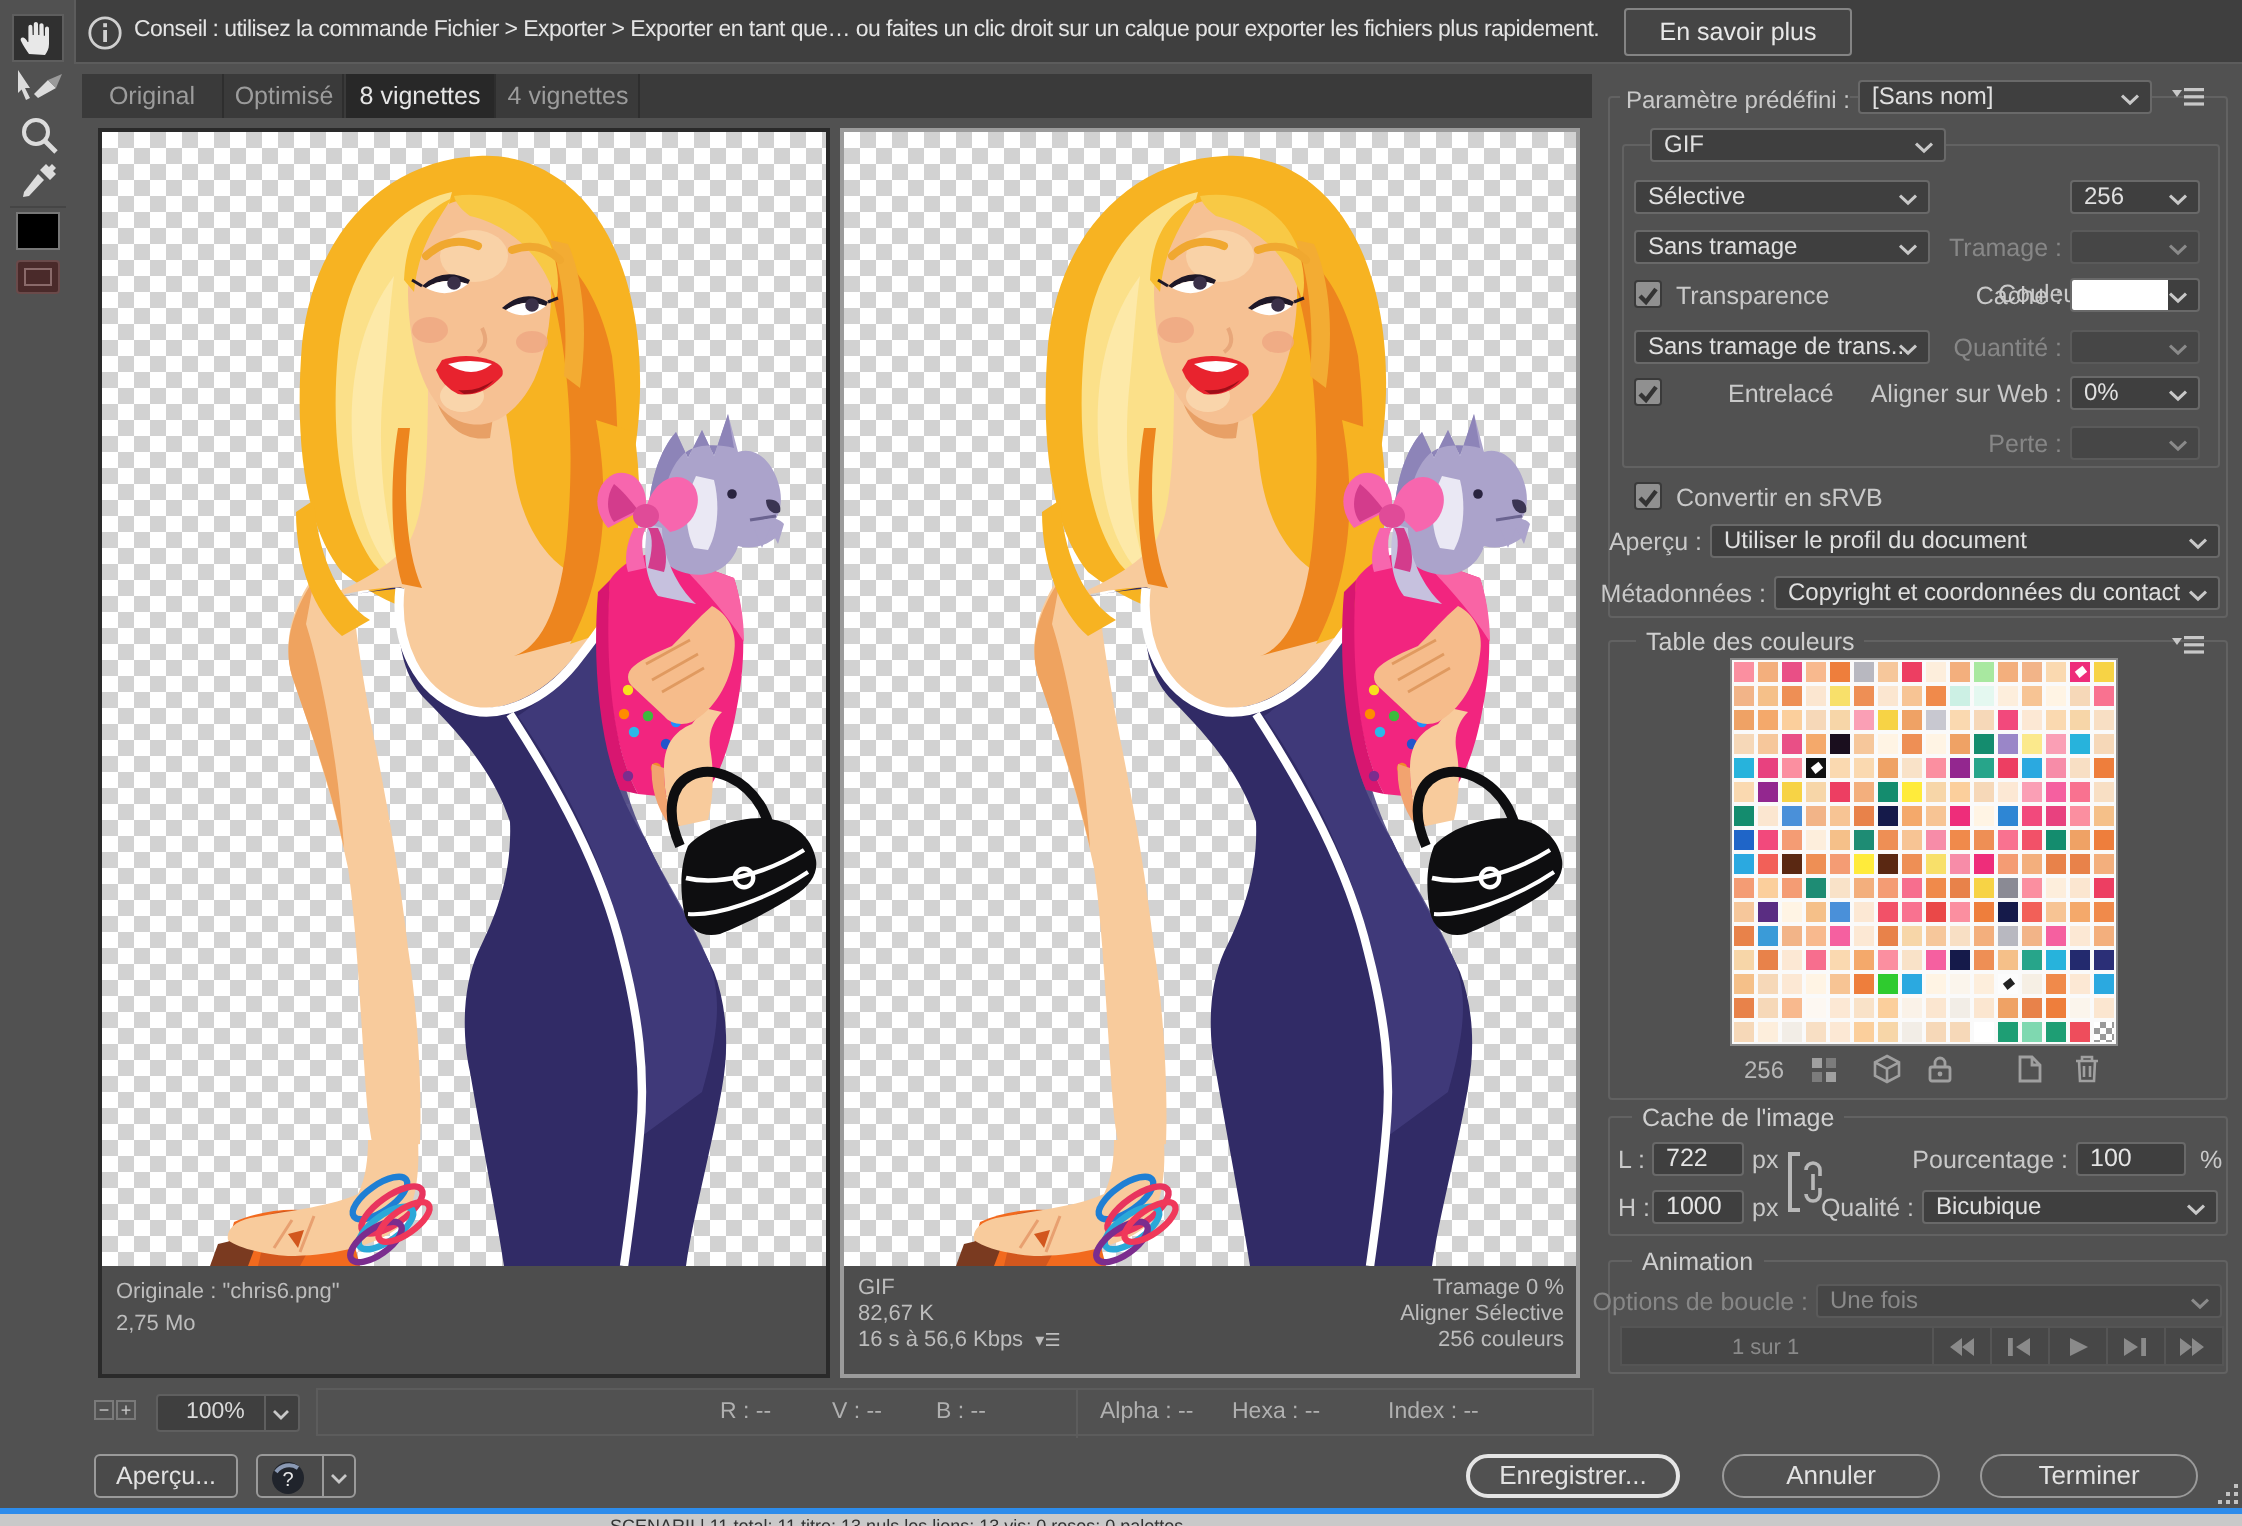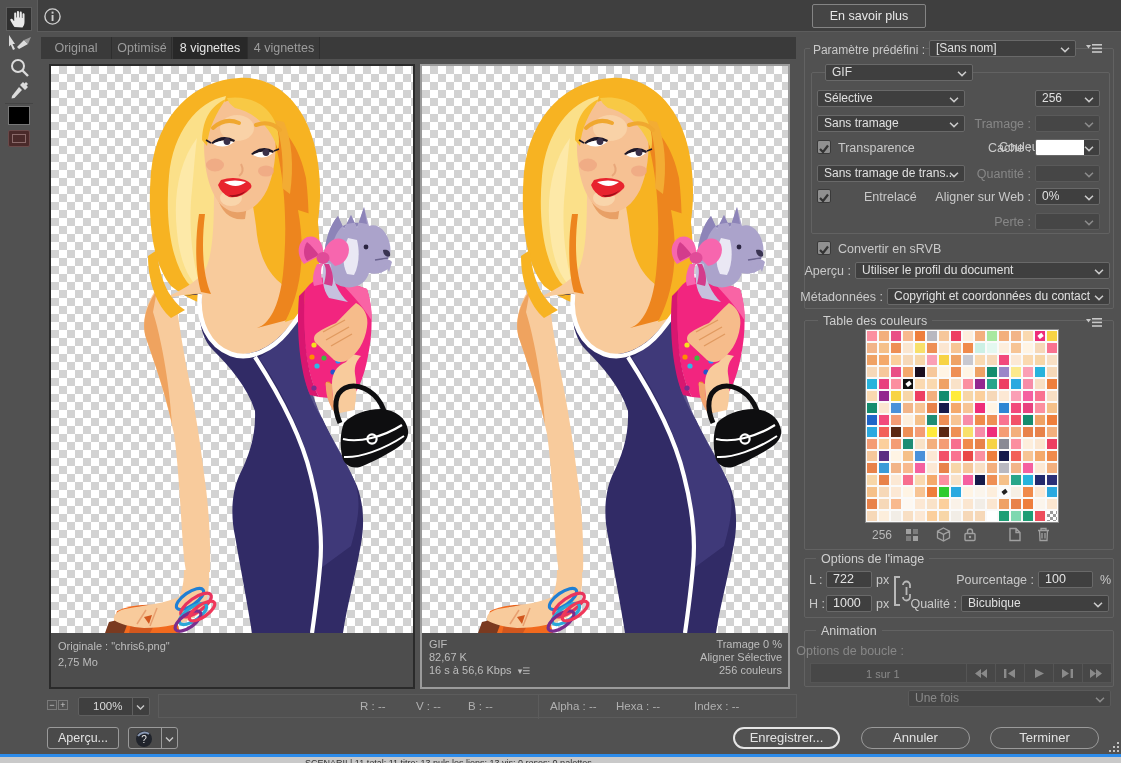--- a/index.html
+++ b/index.html
@@ -34,20 +34,21 @@
 .small { font-size:11px; color:#BDBDBD; }
 </style></head>
 <body>
 
 <div class="abs" style="left:37px; top:0; width:1084px; height:32px; background:#3F3F3F; border:1px solid #5C5C5C; border-top:none; border-right:none;">
   <svg class="abs" style="left:6px; top:8px;" width="17" height="17" viewBox="0 0 17 17">
     <circle cx="8.5" cy="8.5" r="7.6" fill="none" stroke="#CFCFCF" stroke-width="1.4"></circle>
     <rect x="7.6" y="7" width="1.9" height="6" fill="#CFCFCF"></rect>
       <rect x="7.6" y="3.6" width="1.9" height="2" fill="#CFCFCF"></rect>
   </svg>
+  <div class="abs" style="left:29px; top:9px; font-size:11.5px; letter-spacing:-0.28px; color:#E4E4E4;">Conseil&nbsp;: utilisez la commande Fichier &gt; Exporter &gt; Exporter en tant que… ou faites un clic droit sur un calque pour exporter les fichiers plus rapidement.</div>
   <div class="abs" style="left:774px; top:4px; width:114px; height:24px; border:1px solid #848484; border-radius:2px; background:#454545; text-align:center; line-height:22px; font-size:12.5px; color:#E8E8E8;">En savoir plus</div>
 </div>
 
 <div class="abs" style="left:6px; top:7px; width:26px; height:24px; background:#303030; border:1px solid #5E5E5E;">
   <svg width="24" height="22" viewBox="0 0 24 22">
       <path d="M7.5,19 C6,17 4.5,14.5 3.5,12.5 C3,11.5 3.6,10.6 4.6,10.8 C5.4,11 6.2,11.8 6.8,13 L7.2,13 L7.2,5.6 C7.2,4 9.2,4 9.2,5.6 L9.3,9.5 L9.9,9.5 L9.9,4.2 C9.9,2.6 12,2.6 12,4.2 L12.1,9.5 L12.7,9.5 L12.7,4.8 C12.7,3.2 14.8,3.2 14.8,4.8 L14.9,9.9 L15.5,9.9 L15.5,6.4 C15.5,4.9 17.5,4.9 17.5,6.4 L17.5,14 C17.5,16.5 16.5,18 15.5,19.5 Z" fill="#E8E8E8"></path>
     </svg>
 </div>
 <svg class="abs" style="left:7px; top:34px;" width="26" height="18" viewBox="0 0 26 18">
   <path d="M2,1 L8,10 L5.5,10 L8,15 L6,16 L3.8,10.8 L2,12.5 Z" fill="#DCDCDC"></path>
@@ -754,21 +755,21 @@
     <circle cx="7" cy="10" r="1.2" fill="#A0A0A0"></circle>
   </svg>
 <svg class="abs" style="left:1008px; top:527px;" width="14" height="15" viewBox="0 0 14 15">
     <path d="M2,13.5 L2,1.5 L8,1.5 L12,5.5 L12,13.5 Z M8,1.5 L8,5.5 L12,5.5" fill="none" stroke="#A0A0A0" stroke-width="1.4"></path>
   </svg>
 <svg class="abs" style="left:1037px; top:527px;" width="13" height="15" viewBox="0 0 13 15">
     <path d="M1,3.5 L12,3.5 M4,3.5 L4,1.5 L9,1.5 L9,3.5 M2.5,3.5 L3,13.5 L10,13.5 L10.5,3.5 M5,6 L5,11.5 M8,6 L8,11.5" fill="none" stroke="#A0A0A0" stroke-width="1.3"></path>
   </svg>
 
 <div class="frame" style="left:804px; top:558px; width:310px; height:60px;"></div>
-<div class="flab" style="left:816px; top:552px;">Options de l'image</div>
+<div class="flab" style="left:816px; top:552px;">Cache de l'image</div>
 <div class="lbl" style="left:809px; top:573px;">L :</div>
 <div class="field" style="left:826px; top:571px; width:46px; height:17px;">722</div>
 <div class="lbl" style="left:876px; top:573px;">px</div>
 <div class="rlbl" style="left:934px; top:573px; width:100px;">Pourcentage :</div>
 <div class="field" style="left:1038px; top:571px; width:55px; height:17px;">100</div>
 <div class="lbl" style="left:1100px; top:573px;">%</div>
 <div class="lbl" style="left:809px; top:597px;">H :</div>
 <div class="field" style="left:826px; top:595px; width:46px; height:17px;">1000</div>
 <div class="lbl" style="left:876px; top:597px;">px</div>
 <div class="rlbl" style="left:857px; top:597px; width:100px;">Qualité :</div>
@@ -776,21 +777,21 @@
       <path d="M1,0.8 L5,4.6 L9,0.8" stroke="#C8C8C8" stroke-width="1.5" fill="none"></path>
     </svg></div>
 <svg class="abs" style="left:892px; top:575px;" width="22" height="32" viewBox="0 0 22 32">
   <path d="M8,2 L3,2 L3,30 L8,30" fill="none" stroke="#B8B8B8" stroke-width="2"></path>
   <path d="M11,10 a3.5,3.5 0 1,1 7,0 l0,3 M11,22 a3.5,3.5 0 1,0 7,0 l0,-3 M14.5,12 L14.5,20" fill="none" stroke="#B8B8B8" stroke-width="1.8"></path>
 </svg>
 
 <div class="frame" style="left:804px; top:630px; width:310px; height:57px;"></div>
 <div class="flab" style="left:816px; top:624px;">Animation</div>
 <div class="rlbl dis" style="left:778px; top:644px; width:126px;">Options de boucle :</div>
-<div class="dd dis" style="left:908px; top:642px; width:203px; height:17px;margin-top:48px;">Une fois<svg class="ch" width="10" height="6" viewBox="0 0 10 6">
+<div class="dd dis" style="left:908px; top:642px; width:203px; height:17px;">Une fois<svg class="ch" width="10" height="6" viewBox="0 0 10 6">
       <path d="M1,0.8 L5,4.6 L9,0.8" stroke="#8A8A8A" stroke-width="1.5" fill="none"></path>
     </svg></div>
 <div class="abs" style="left:810px; top:663px; width:302px; height:20px; background:#474747; border:1px solid #555;">
   <span style="position:absolute; left:55px; top:4px; font-size:11px; color:#8A8A8A;">1 sur 1</span>
   <div style="position:absolute; right:0; top:0; height:100%; display:flex;">
     <span style="width:29px; border-left:1px solid #555; position:relative;">
         <svg style="position:absolute;left:7px;top:5px;" width="14" height="9" viewBox="0 0 14 9">
           <path d="M7,0 L1,4.5 L7,9 Z M13,0 L7,4.5 L13,9 Z" fill="#8A8A8A"></path>
         </svg>
       </span>

